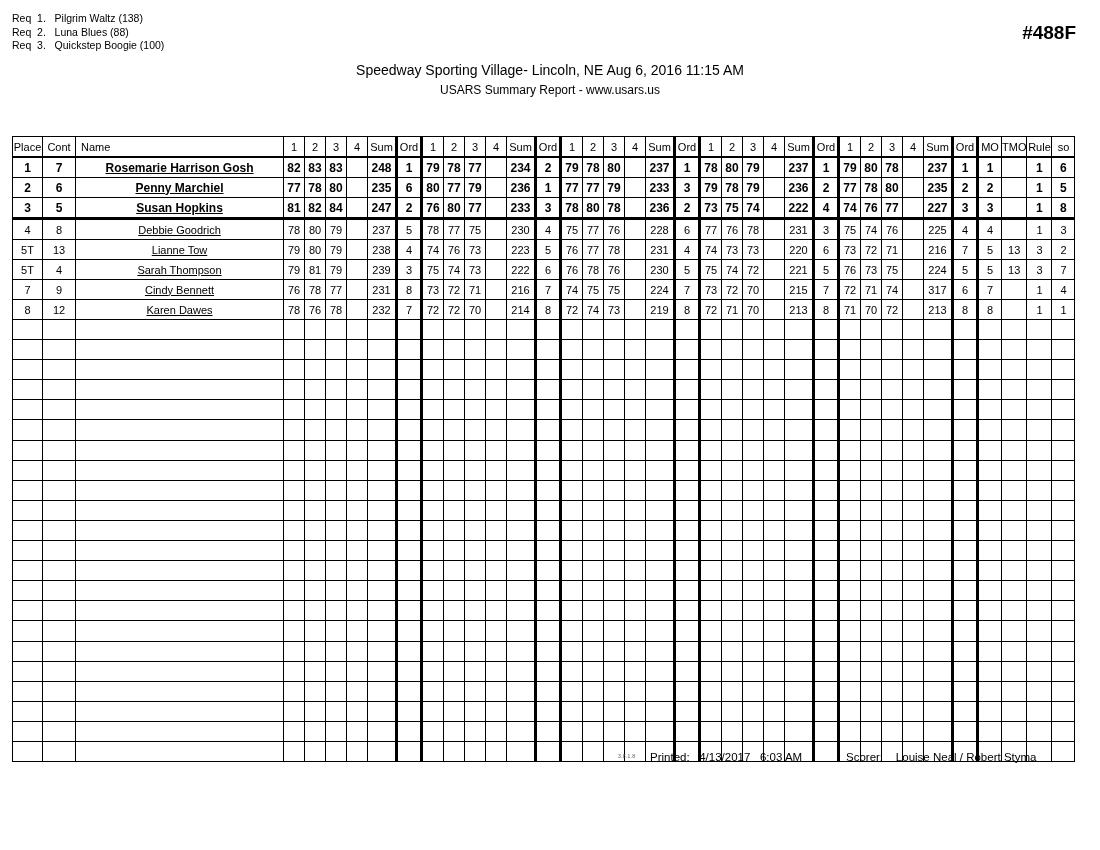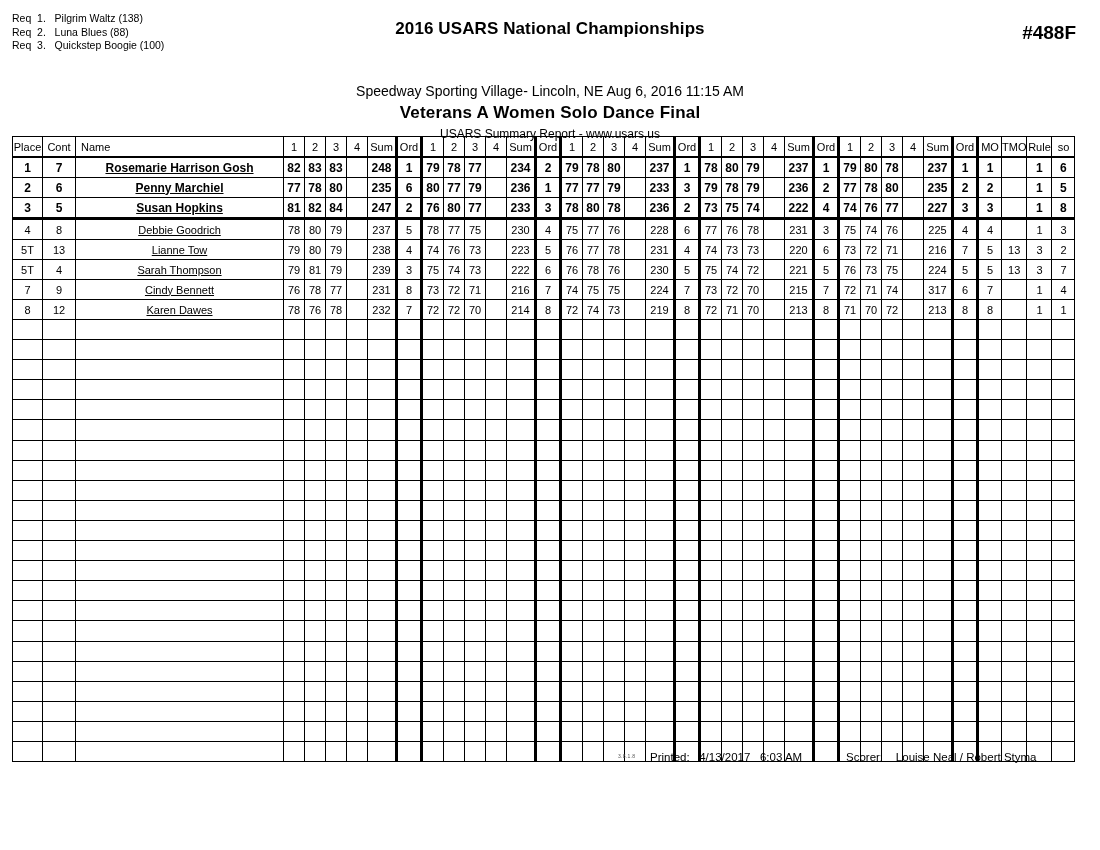--- a/index.html
+++ b/index.html
@@ -82,23 +82,21 @@
   #version-mark{position:absolute;left:618px;top:2px;font-size:5px;color:#555;letter-spacing:.3px;}
   #printed{position:absolute;left:650px;top:0px;white-space:pre;}
   #scorer{position:absolute;left:846px;top:0px;white-space:pre;}
 </style>
 </head>
 <body>
 
 <div id="req-block"><div class="req-line">Req  1.   Pilgrim Waltz (138)</div><div class="req-line">Req  2.   Luna Blues (88)</div><div class="req-line">Req  3.   Quickstep Boogie (100)</div></div>
 
 <div id="title-block">
-  <div id="meet-title">2016 USARS National Championships</div>
   <div id="venue-line">Speedway Sporting Village- Lincoln, NE  Aug 6, 2016  11:15 AM</div>
-  <div id="event-title">Veterans A Women Solo Dance Final</div>
   <div id="report-line">USARS Summary Report - www.usars.us</div>
 </div>
 <div id="event-number">#488F</div>
 
 <div id="grid-wrap">
   <table class="grid">
     <colgroup id="cols">
         <col class="c-place">
         <col class="c-cont">
         <col class="c-name">

